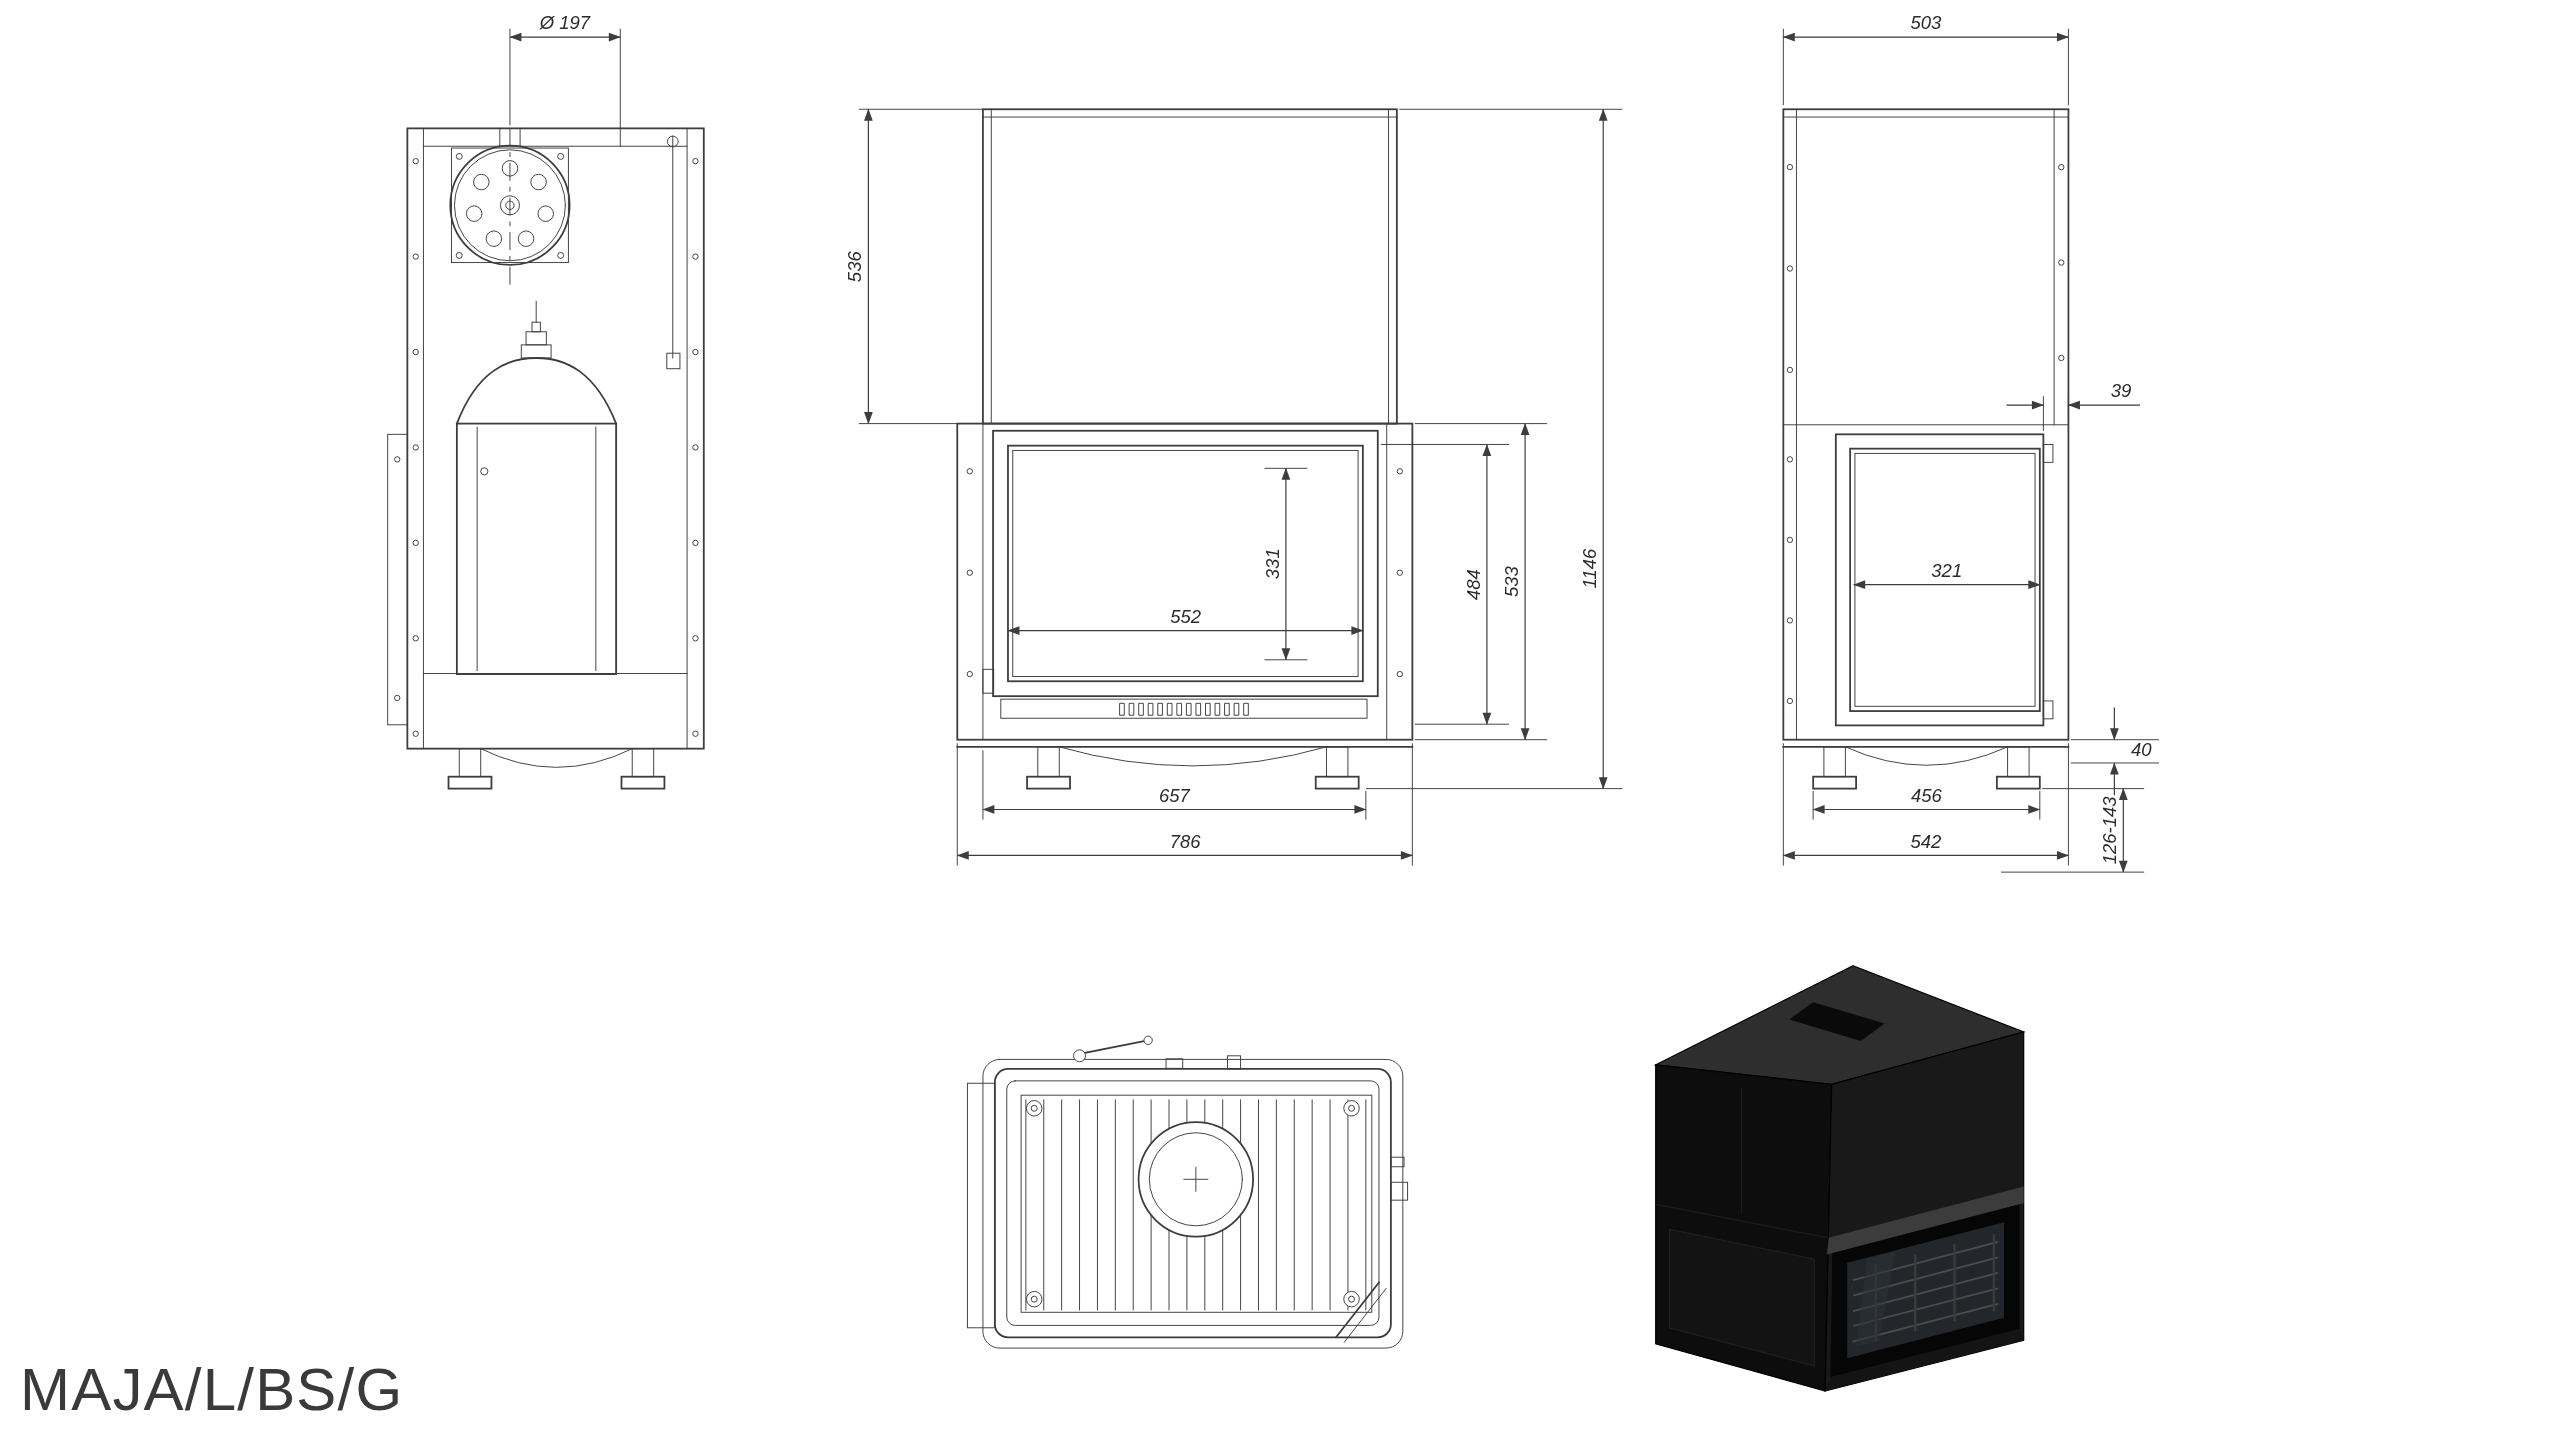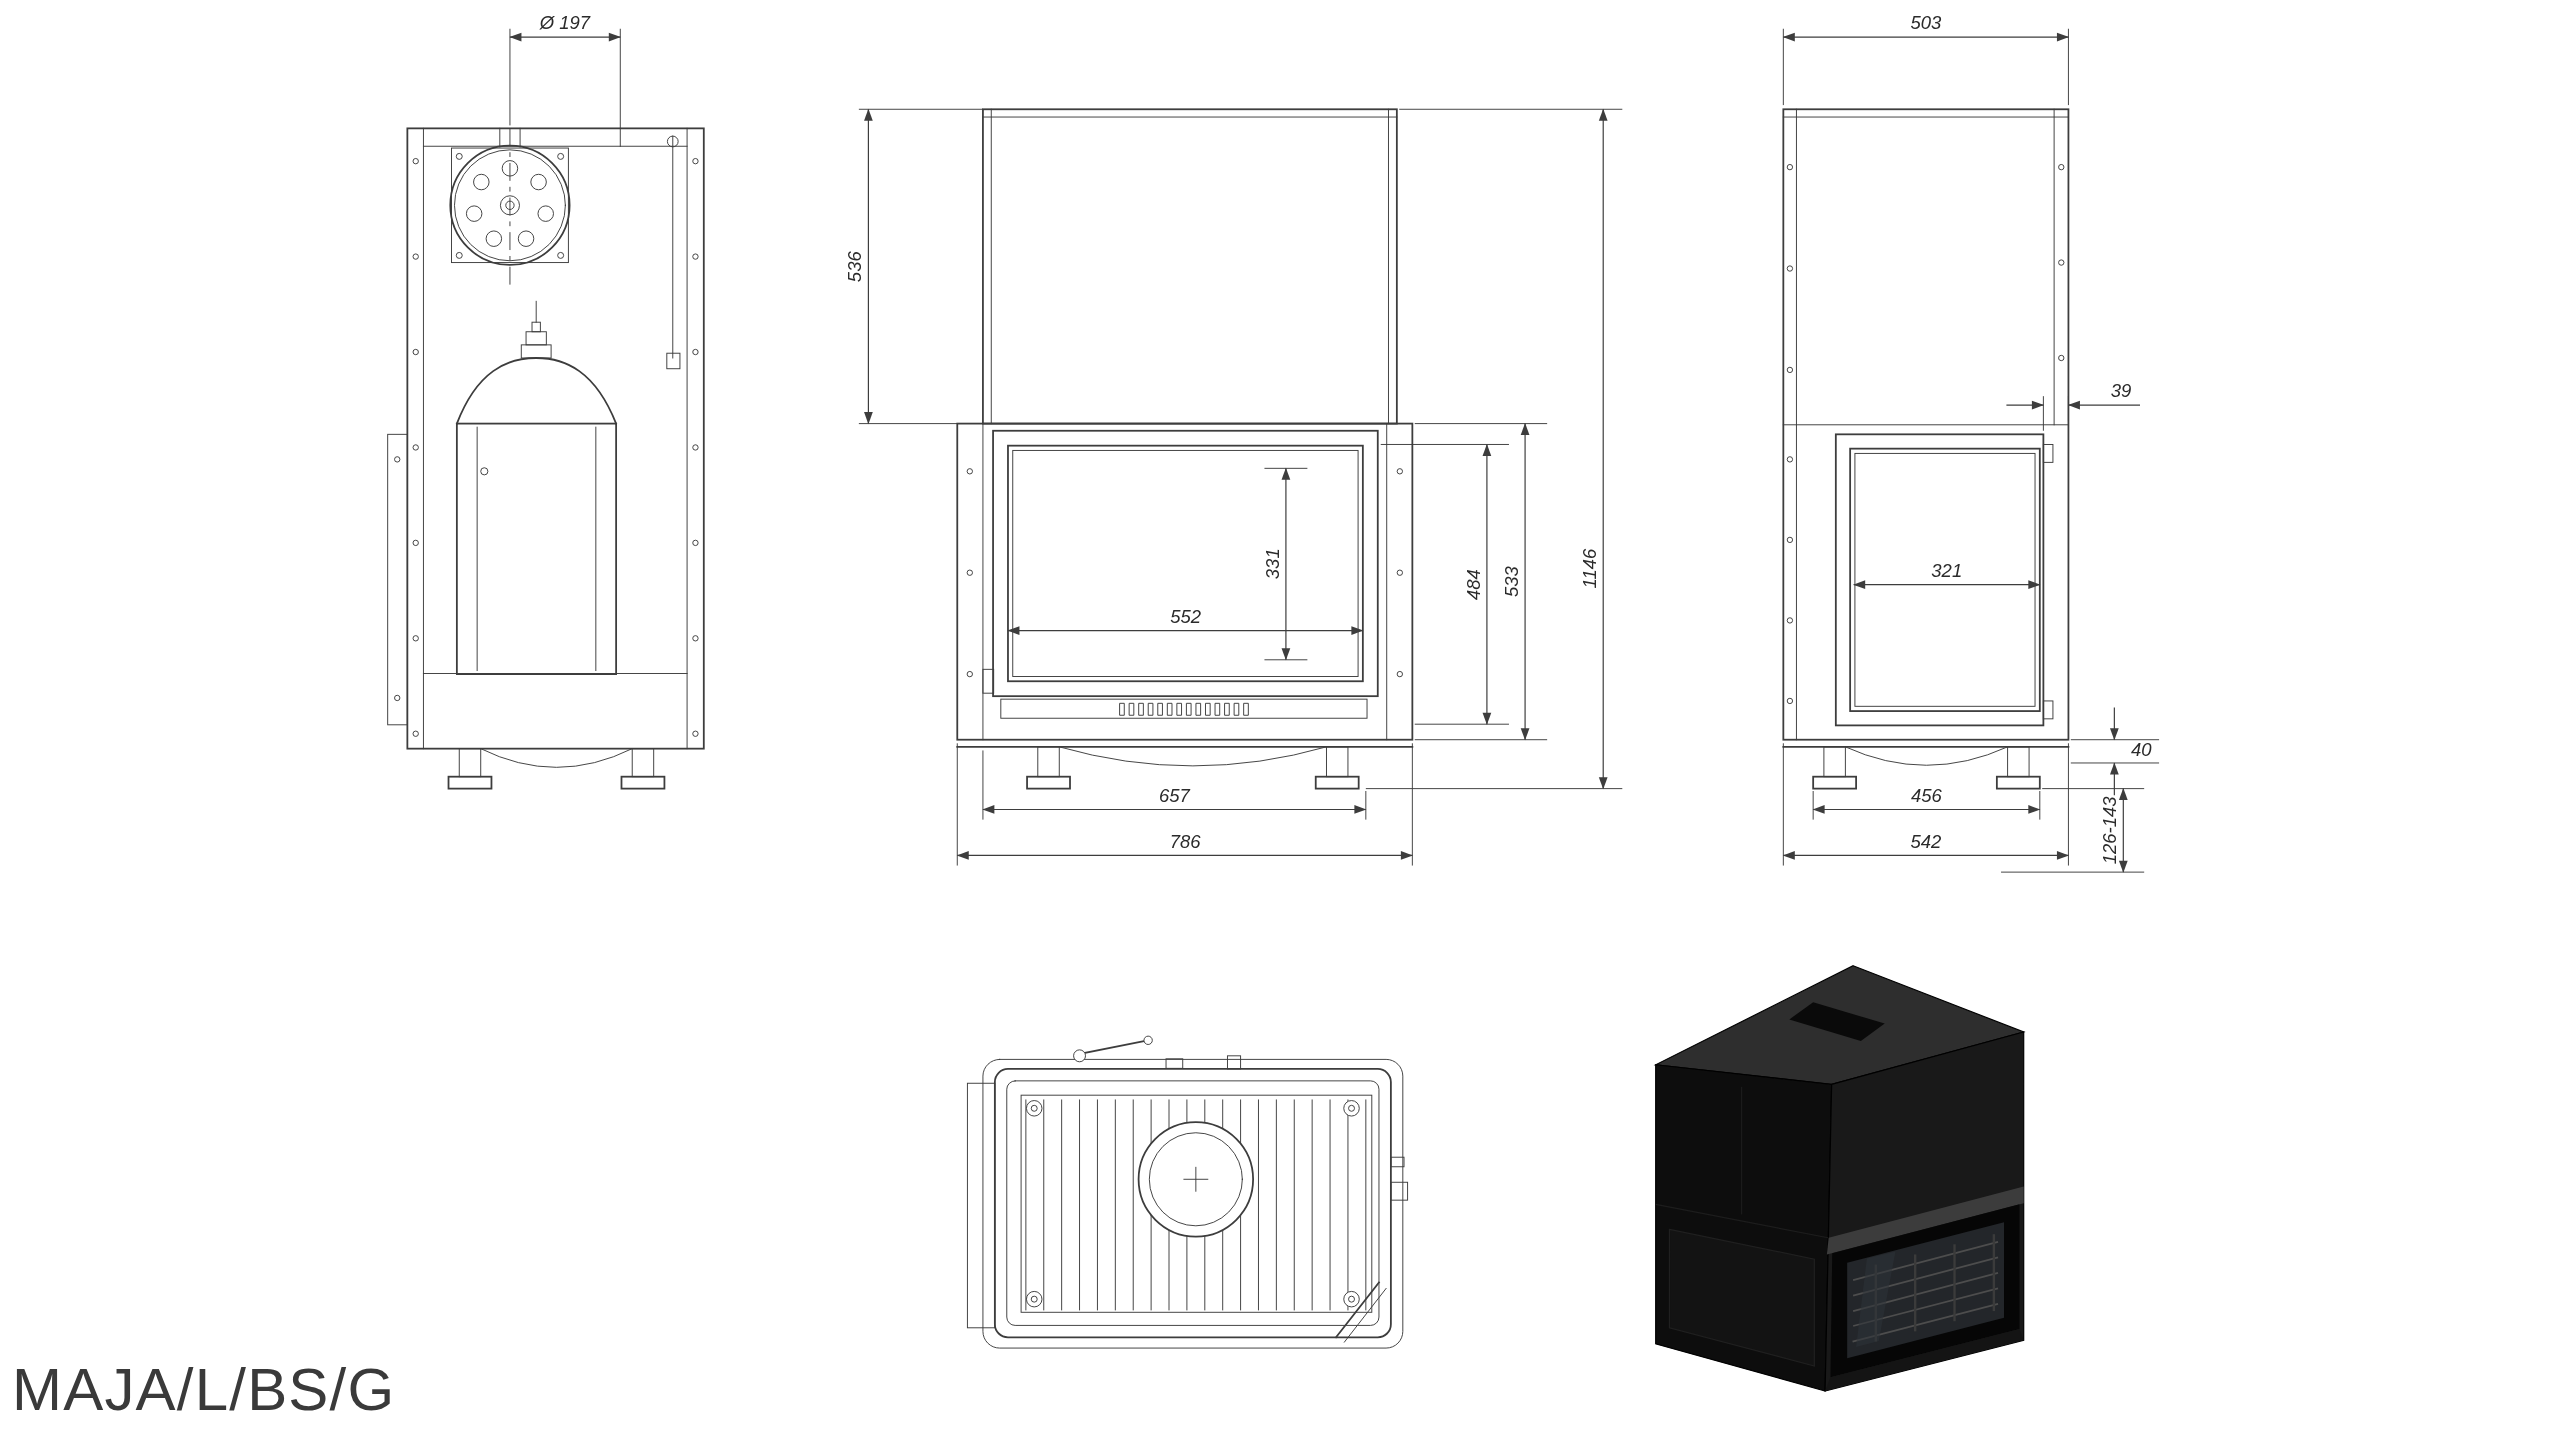--- a/index.html
+++ b/index.html
@@ -8,21 +8,21 @@
   svg.canvas{position:absolute;left:0;top:0}
   .ln{stroke:#3d3d3d;stroke-width:3;fill:none;stroke-linecap:square}
   .thin{stroke:#3d3d3d;stroke-width:1.6;fill:none;stroke-linecap:square}
   .ext{stroke:#3d3d3d;stroke-width:1.6;fill:none}
   .dimln{stroke:#3d3d3d;stroke-width:2;fill:none}
   .dot{fill:none;stroke:#3d3d3d;stroke-width:1.6}
   .wf{fill:#ffffff;stroke:#3d3d3d;stroke-width:3}
   .wft{fill:#ffffff;stroke:#3d3d3d;stroke-width:1.6}
   .cl{stroke:#3d3d3d;stroke-width:1.6;stroke-dasharray:30 10 8 10;fill:none}
   .dim{font:italic 31px "Liberation Sans",sans-serif;fill:#2b2b2b}
-  .title{position:absolute;left:12px;top:1355px;font-size:60px;color:#3a3a3a;
+  .title{position:absolute;left:20px;top:1355px;font-size:60px;color:#3a3a3a;
          letter-spacing:1.2px;font-weight:400}
 </style>
 </head>
 <body>
 
 <svg class="canvas" width="2576" height="1449" viewBox="0 0 4319 2429" xmlns="http://www.w3.org/2000/svg">
   <defs>
     <marker id="arw" viewBox="0 0 12 12" refX="11" refY="6" markerWidth="11" markerHeight="11" orient="auto-start-reverse">
       <path d="M0.5 2 L11.5 6 L0.5 10 Z" fill="#3d3d3d"></path>
     </marker>

